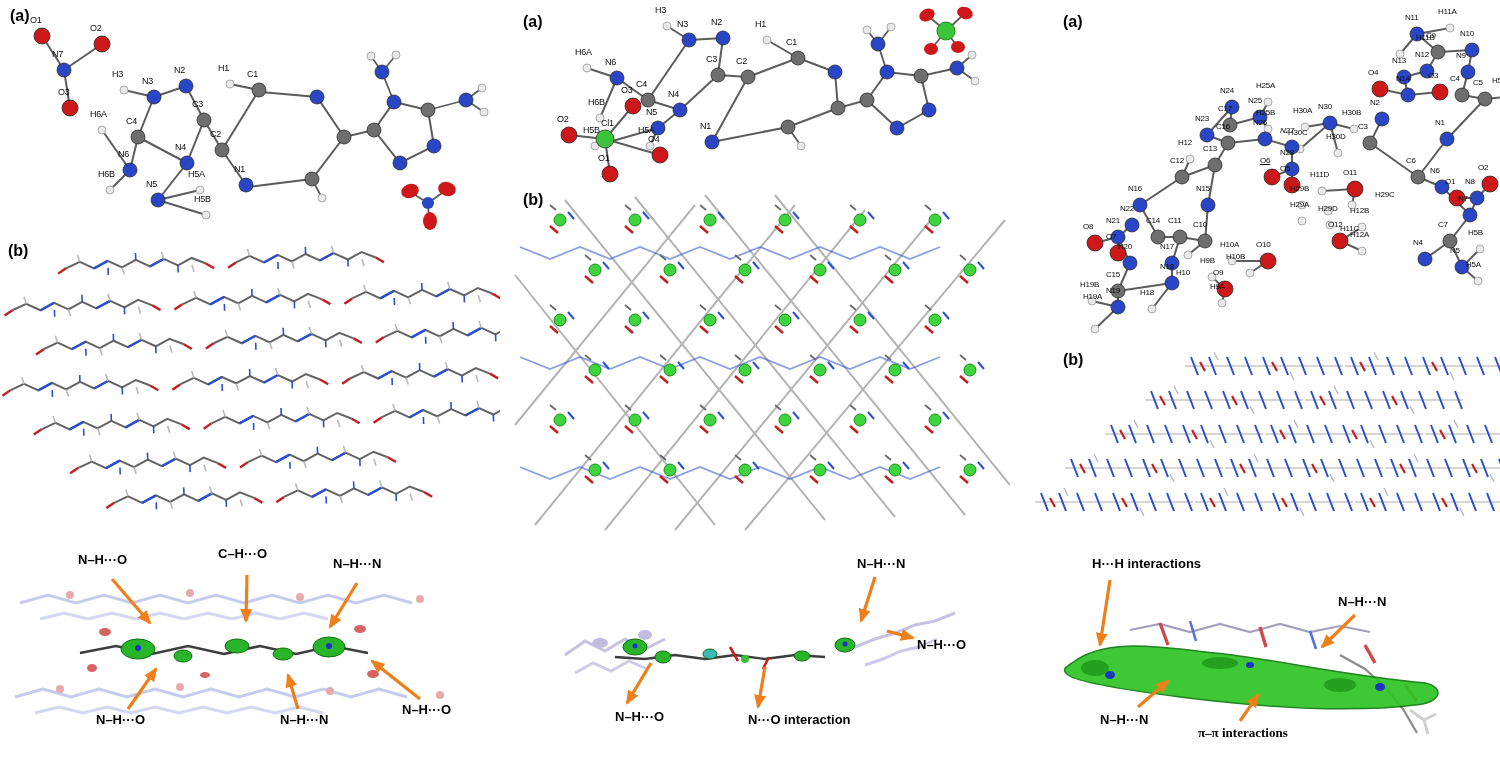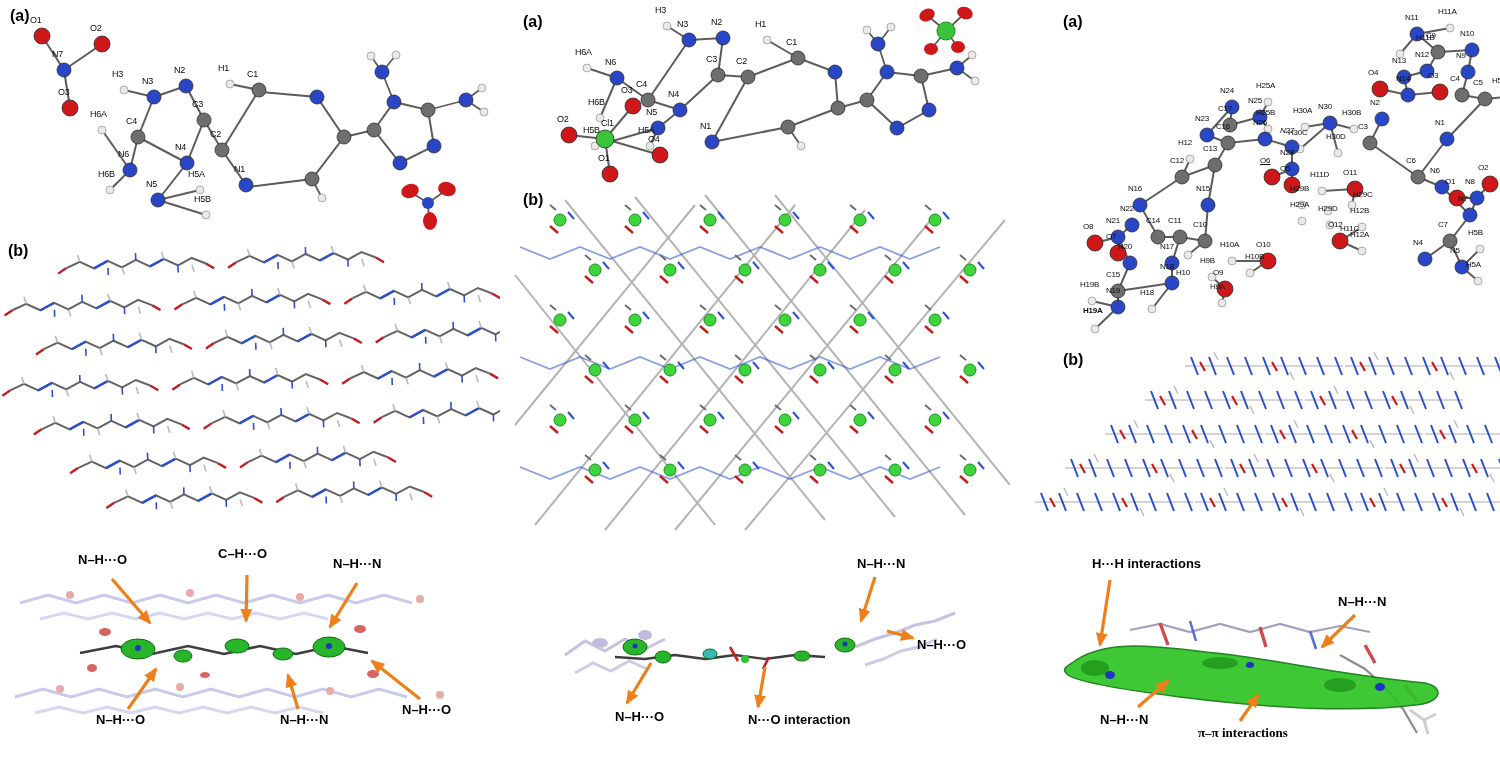--- a/index.html
+++ b/index.html
@@ -631,21 +631,21 @@
         <span class="lbl sm-label" style="left: 168px; top: 139px;">H12</span>
         <span class="lbl sm-label" style="left: 193px; top: 145px;">C13</span>
         <span class="lbl sm-label" style="left: 270px; top: 149px;">N28</span>
         <span class="lbl sm-label" style="left: 250px; top: 157px; text-decoration: underline;">O6</span>
         <span class="lbl sm-label" style="left: 270px; top: 165px;">O5</span>
         <span class="lbl sm-label" style="left: 160px; top: 157px;">C12</span>
         <span class="lbl sm-label" style="left: 300px; top: 171px;">H11D</span>
         <span class="lbl sm-label" style="left: 333px; top: 169px;">O11</span>
         <span class="lbl sm-label" style="left: 330px; top: 185px; margin-top: 40px;">H11C</span>
         <span class="lbl sm-label" style="left: 280px; top: 185px;">H29B</span>
-        <span class="lbl sm-label" style="left: 298px; top: 191px; padding-left: 45px;">H29C</span>
+        <span class="lbl sm-label" style="left: 320px; top: 191px; padding-left: 45px;">H29C</span>
         <span class="lbl sm-label" style="left: 280px; top: 201px;">H29A</span>
         <span class="lbl sm-label" style="left: 308px; top: 205px;">H29D</span>
         <span class="lbl sm-label" style="left: 396px; top: 157px;">C6</span>
         <span class="lbl sm-label" style="left: 420px; top: 167px;">N6</span>
         <span class="lbl sm-label" style="left: 468px; top: 164px;">O2</span>
         <span class="lbl sm-label" style="left: 435px; top: 178px;">O1</span>
         <span class="lbl sm-label" style="left: 455px; top: 178px;">N8</span>
         <span class="lbl sm-label" style="left: 448px; top: 195px;">N7</span>
         <span class="lbl sm-label" style="left: 428px; top: 221px;">C7</span>
         <span class="lbl sm-label" style="left: 458px; top: 229px;">H5B</span>
@@ -656,36 +656,36 @@
         <span class="lbl sm-label" style="left: 318px; top: 221px;">O12</span>
         <span class="lbl sm-label" style="left: 340px; top: 231px;">H12A</span>
         <span class="lbl sm-label" style="left: 118px; top: 185px;">N16</span>
         <span class="lbl sm-label" style="left: 186px; top: 185px;">N15</span>
         <span class="lbl sm-label" style="left: 136px; top: 217px;">C14</span>
         <span class="lbl sm-label" style="left: 158px; top: 217px;">C11</span>
         <span class="lbl sm-label" style="left: 183px; top: 221px;">C10</span>
         <span class="lbl sm-label" style="left: 166px; top: 235px; margin-top: 34px;">H10</span>
         <span class="lbl sm-label" style="left: 210px; top: 241px;">H10A</span>
         <span class="lbl sm-label" style="left: 246px; top: 241px;">O10</span>
-        <span class="lbl sm-label" style="left: 235px; top: 253px;">H10B</span>
+        <span class="lbl sm-label" style="left: 216px; top: 253px;">H10B</span>
         <span class="lbl sm-label" style="left: 190px; top: 257px;">H9B</span>
         <span class="lbl sm-label" style="left: 203px; top: 269px;">O9</span>
         <span class="lbl sm-label" style="left: 200px; top: 283px;">H9A</span>
         <span class="lbl sm-label" style="left: 110px; top: 205px;">N22</span>
         <span class="lbl sm-label" style="left: 96px; top: 217px;">N21</span>
         <span class="lbl sm-label" style="left: 73px; top: 223px;">O8</span>
         <span class="lbl sm-label" style="left: 96px; top: 233px;">O7</span>
         <span class="lbl sm-label" style="left: 108px; top: 243px;">N20</span>
         <span class="lbl sm-label" style="left: 150px; top: 243px;">N17</span>
         <span class="lbl sm-label" style="left: 150px; top: 263px;">N18</span>
         <span class="lbl sm-label" style="left: 96px; top: 271px;">C15</span>
         <span class="lbl sm-label" style="left: 70px; top: 281px;">H19B</span>
         <span class="lbl sm-label" style="left: 96px; top: 287px;">N19</span>
         <span class="lbl sm-label" style="left: 130px; top: 289px;">H18</span>
-        <span class="lbl sm-label" style="left: 73px; top: 307px; font-weight: bold;">H19A</span>
+        <span class="lbl sm-label" style="left: 73px; top: 293px;">H19A</span>
       </div>
 
     <div class="sub" style="top:340px;height:195px">
       <svg viewBox="0 0 490 195">
         <defs>
           <g id="mR">
             <path d="M0,12 L158,12" stroke="#8a8a8a" stroke-width="1.2" opacity="0.7"></path>
             <path d="M6,3 l7,18 M24,3 l7,18 M42,3 l7,18 M60,3 l7,18 M78,3 l7,18 M96,3 l7,18 M114,3 l7,18 M132,3 l7,18 M150,3 l7,18" stroke="#2a4fd0" stroke-width="2"></path>
             <path d="M15,8 l5,9 M87,8 l5,9" stroke="#c41d1d" stroke-width="2.2"></path>
             <path d="M33,6 l-4,-8 M105,18 l4,8" stroke="#b9b9b9" stroke-width="1.4"></path>

